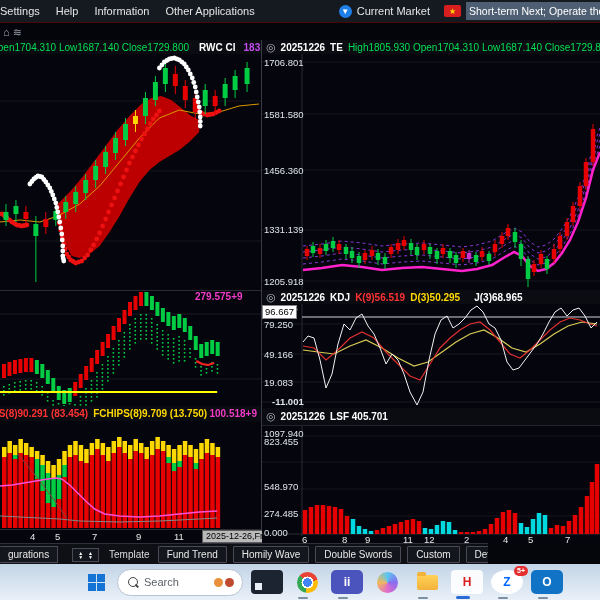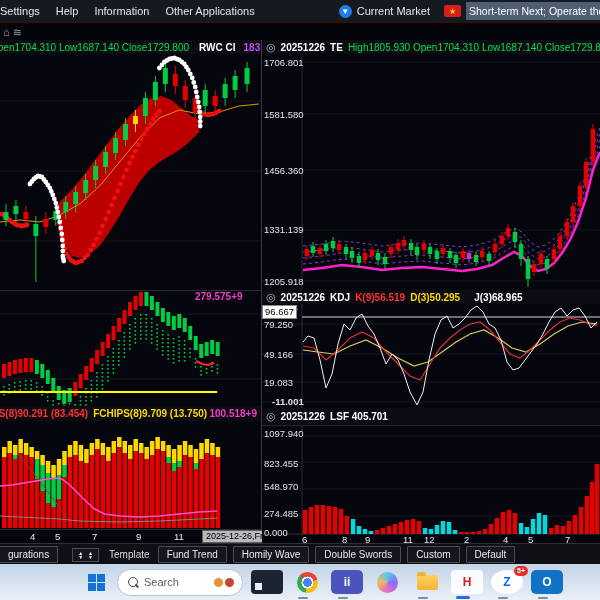--- a/index.html
+++ b/index.html
@@ -27,21 +27,21 @@
   .target-icon{color:#b9bdc8;font-size:11px;margin:0 5px 0 4px;}
   .chart{position:absolute;background:#05060d;}
   .vdiv{position:absolute;left:261px;top:40px;width:1px;height:503px;background:#3a3a46;}
   .ylab{position:absolute;color:#dfe3ea;font-size:9.5px;line-height:10px;}
   .xlab{position:absolute;color:#e8e8e8;font-size:9.5px;}
   .axis-strip{position:absolute;background:#05060d;border-top:1px solid #2a2a34;}
   .datebox{position:absolute;background:#b9b9b9;border:1px solid #5d5d5d;color:#000;font-size:9px;line-height:11px;padding:0 3px;white-space:nowrap;}
   .kdjbox{position:absolute;background:#fff;color:#000;font-size:9.5px;line-height:12px;padding:0 2px;border:1px solid #888;z-index:5;}
   .hidden-ylab{position:absolute;color:#9aa0ab;font-size:9.5px;z-index:1;}
   
-  .toolbar{position:absolute;top:543px;left:0;width:600px;height:21px;background:#0e1016;border-top:1px solid #30303a;display:flex;align-items:center;font-size:10px;color:#dcdcdc;overflow:hidden;}
+  .toolbar{position:absolute;top:543px;left:0;width:488px;height:21px;background:#0e1016;border-top:1px solid #30303a;display:flex;align-items:center;font-size:10px;color:#dcdcdc;overflow:hidden;}
   .tb-btn{border:1px solid #4a4a56;background:#14161d;color:#e8e8e8;padding:2px 8px;margin-right:6px;white-space:nowrap;border-radius:1px;}
   .tb-plain{margin:0 8px 0 2px;white-space:nowrap;}
   .tb-arrows{border:1px solid #4a4a56;background:#14161d;display:flex;gap:5px;padding:2px 5px;margin:0 8px;}
   .arrcol{display:flex;flex-direction:column;line-height:4px;font-size:5px;color:#fff;}
   
   .taskbar{position:absolute;top:564px;left:0;width:600px;height:36px;background:linear-gradient(#c3d4e7,#e9f0f8);display:flex;align-items:center;}
   .start{width:17px;height:17px;margin-left:88px;display:grid;grid-template-columns:8px 8px;grid-template-rows:8px 8px;gap:1px;}
   .start span{background:#1573d6;}
   .searchpill{height:25px;width:124px;background:#fff;border:1px solid #b9c4d2;border-radius:14px;margin-left:12px;display:flex;align-items:center;font-size:11px;color:#5a5f66;position:relative;}
   .mag{width:8px;height:8px;border:1.5px solid #444;border-radius:50%;margin:0 6px 0 10px;position:relative;}
@@ -798,21 +798,21 @@
       <rect x="292.75" y="99" width="4.5" height="9" fill="#e60000"></rect>
       <rect x="298.75" y="100" width="4.5" height="8" fill="#e60000"></rect>
       <rect x="304.75" y="95" width="4.5" height="13" fill="#e60000"></rect>
       <rect x="310.75" y="89" width="4.5" height="19" fill="#e60000"></rect>
       <rect x="316.75" y="81" width="4.5" height="27" fill="#e60000"></rect>
       <rect x="322.75" y="70" width="4.5" height="38" fill="#e60000"></rect>
       <rect x="327.75" y="56" width="4.5" height="52" fill="#e60000"></rect>
       <rect x="332.75" y="38" width="4.5" height="70" fill="#e60000"></rect>
     </svg>
   <span class="ylab" style="left:264px;top:429px;">1097.940</span>
-  <span class="ylab" style="left:264px;top:459px;">823.455</span>
+  <span class="ylab" style="left:264px;top:437px;">823.455</span>
   <span class="ylab" style="left:264px;top:482px;">548.970</span>
   <span class="ylab" style="left:264px;top:509px;">274.485</span>
   <span class="ylab" style="left:264px;top:528px;">0.000</span>
 
   <div class="axis-strip" style="top:536px;left:262px;width:338px;height:7px;border-top:none;">
     <span class="xlab" style="left:40px;top:-2px;">6</span>
     <span class="xlab" style="left:80px;top:-2px;">8</span>
     <span class="xlab" style="left:103px;top:-2px;">9</span>
     <span class="xlab" style="left:141px;top:-2px;">11</span>
     <span class="xlab" style="left:162px;top:-2px;">12</span>

